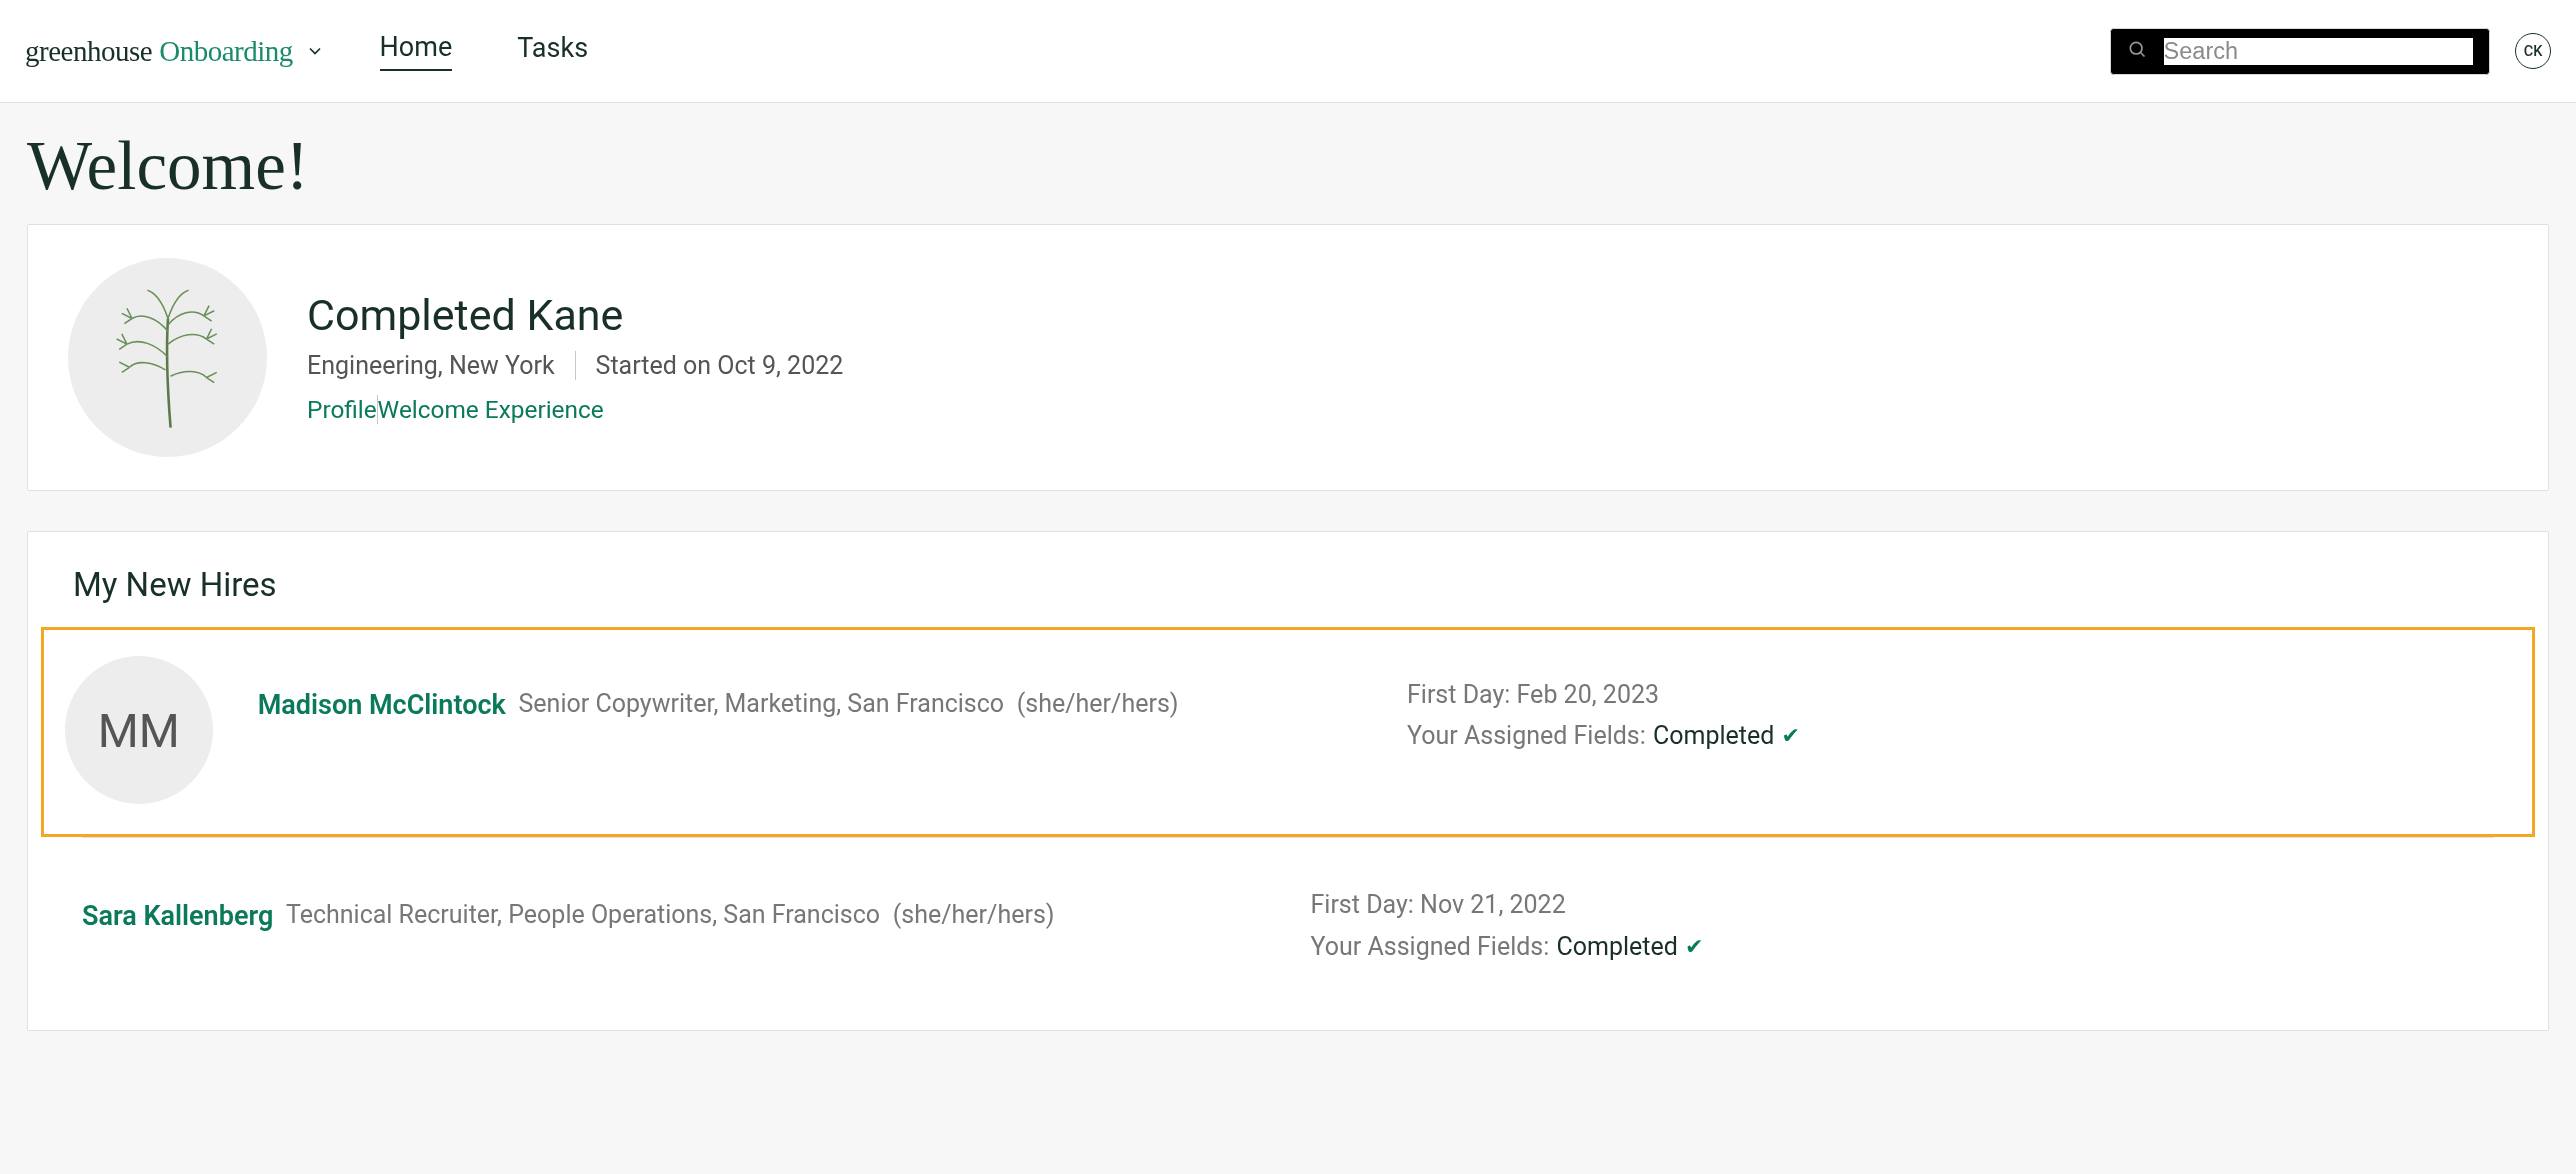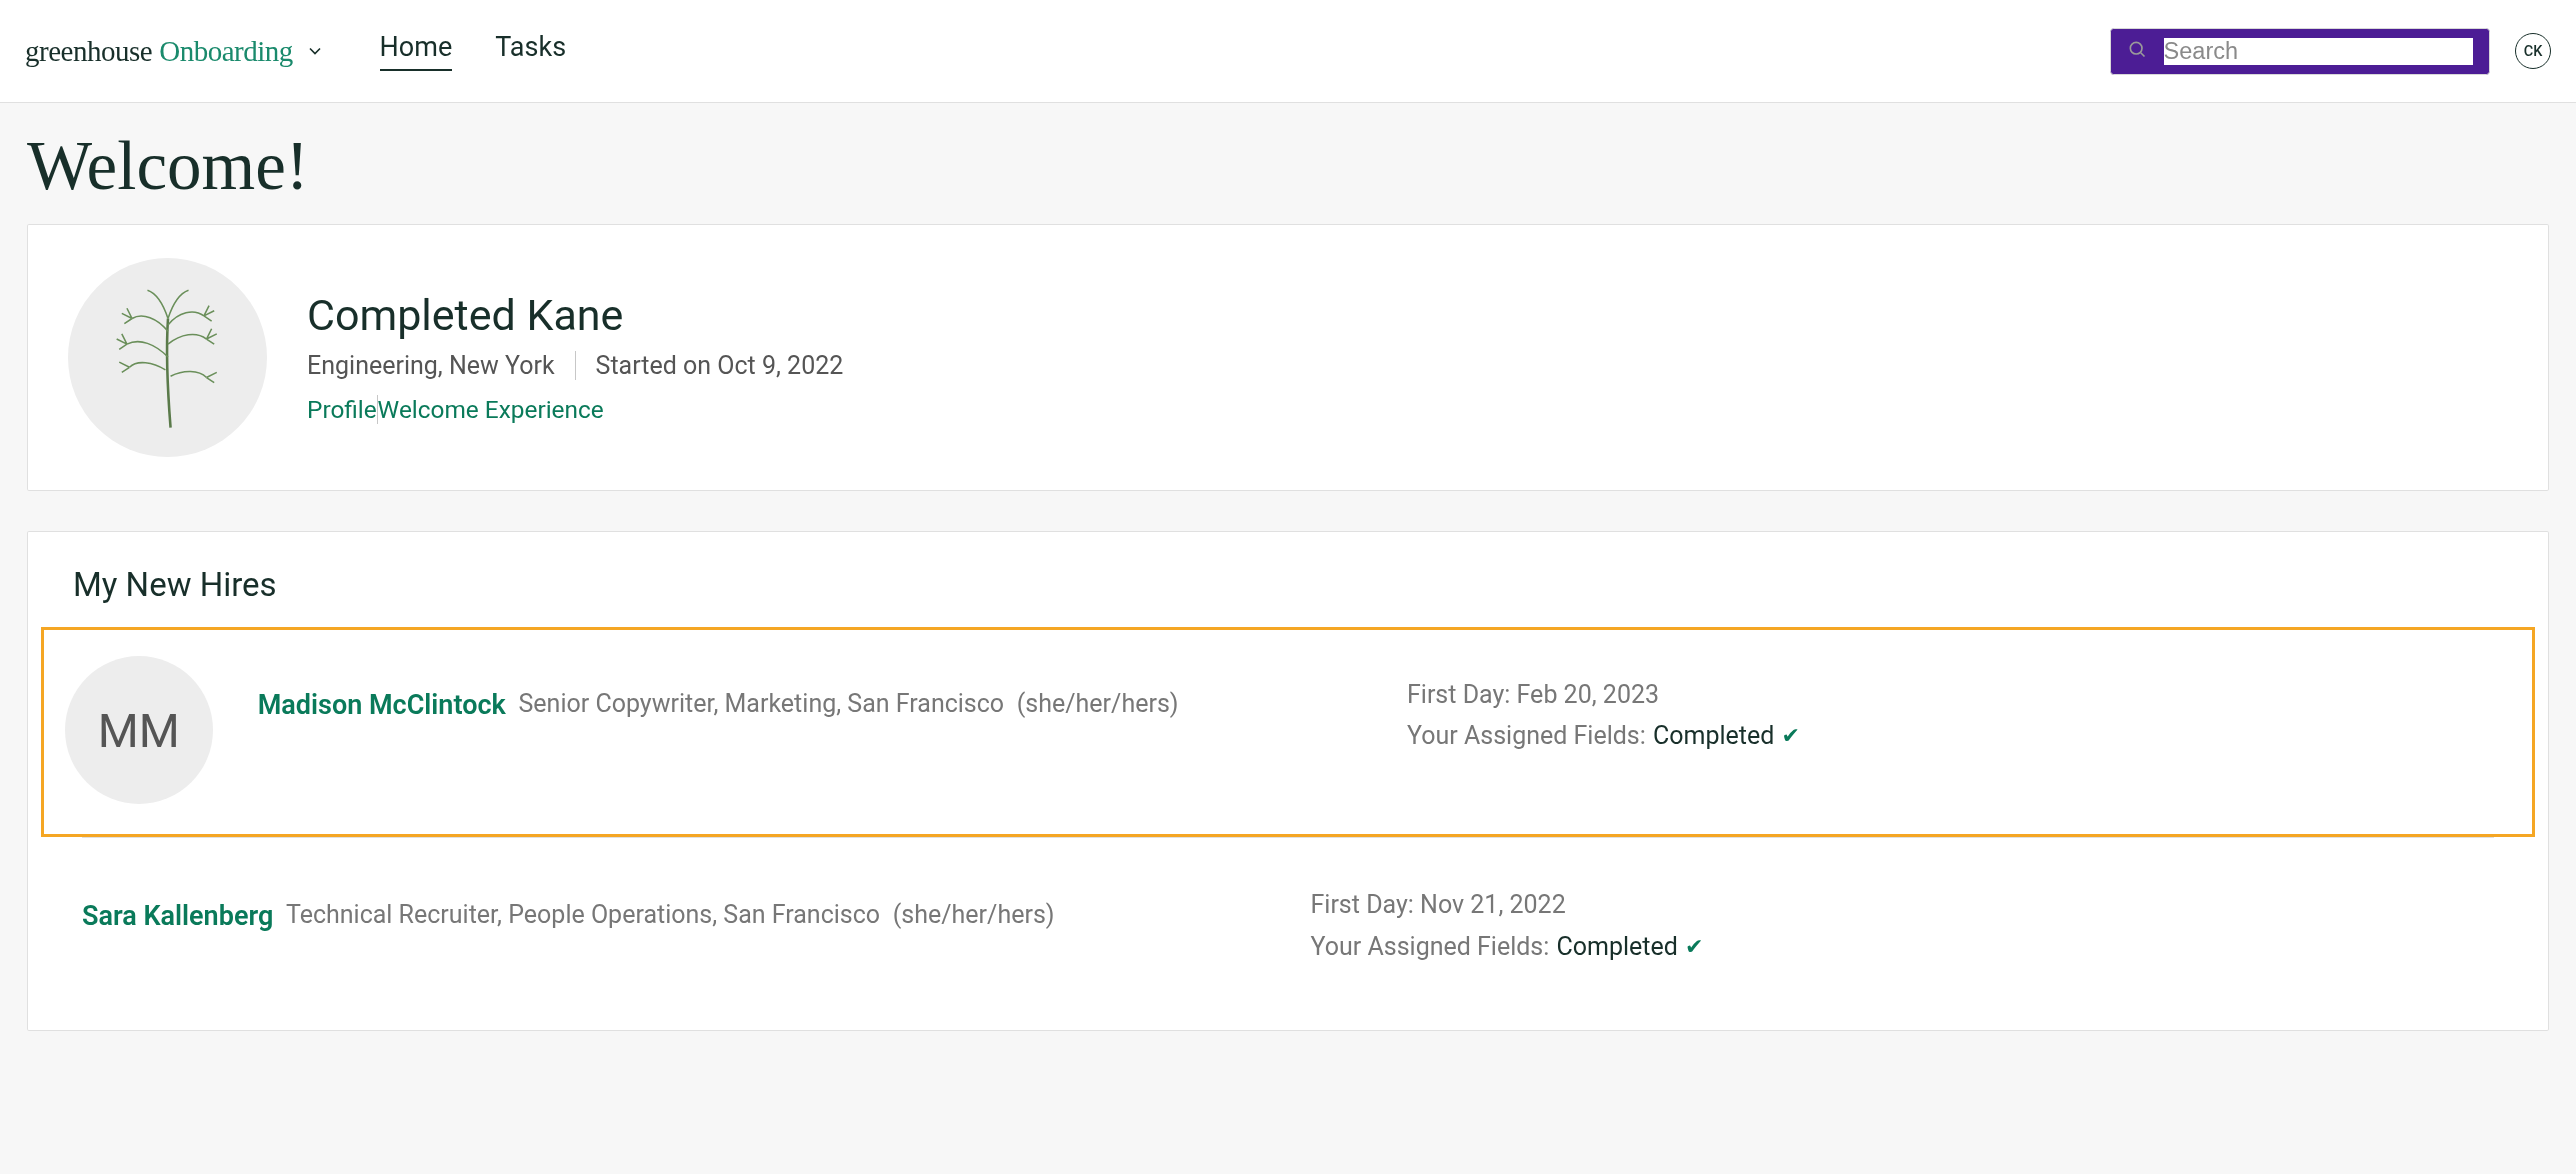--- a/index.html
+++ b/index.html
@@ -43,22 +43,22 @@
     .brand-chevron {
       width: 22px;
       height: 22px;
       display: flex;
       align-items: center;
       justify-content: center;
       margin-left: 3.6px;
     }
     .nav {
       display: flex;
-      gap: 43px;
-      align-items: flex-start;
+      gap: 65px;
+      align-items: center;
     }
     .nav-item {
       font-size: 27px;
       color: #182f2a;
       cursor: pointer;
       padding-bottom: 5.4px;
     }
     .nav-item.active {
       border-bottom: 2.7px solid #182f2a;
     }
@@ -68,21 +68,21 @@
       align-items: center;
       gap: 25px;
     }
     .search-box {
       display: flex;
       align-items: center;
       border: 0.9px solid #d8d8d8;
       border-radius: 3.6px;
       padding: 9px 16.3px;
       width: 380px;
-      background: #4c1d95;
+      background: #000000;
     }
     .search-icon-svg {
       width: 20px;
       height: 20px;
       stroke: #9a9a9a;
       fill: none;
       stroke-width: 2;
     }
     .search-input {
       border: none;

